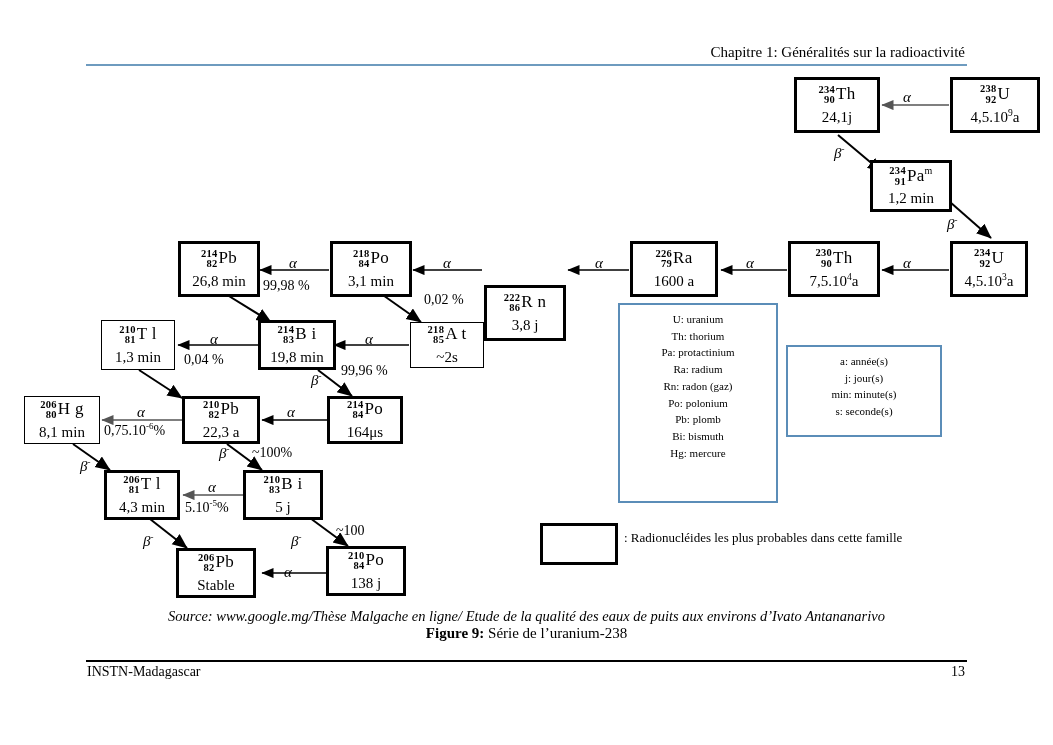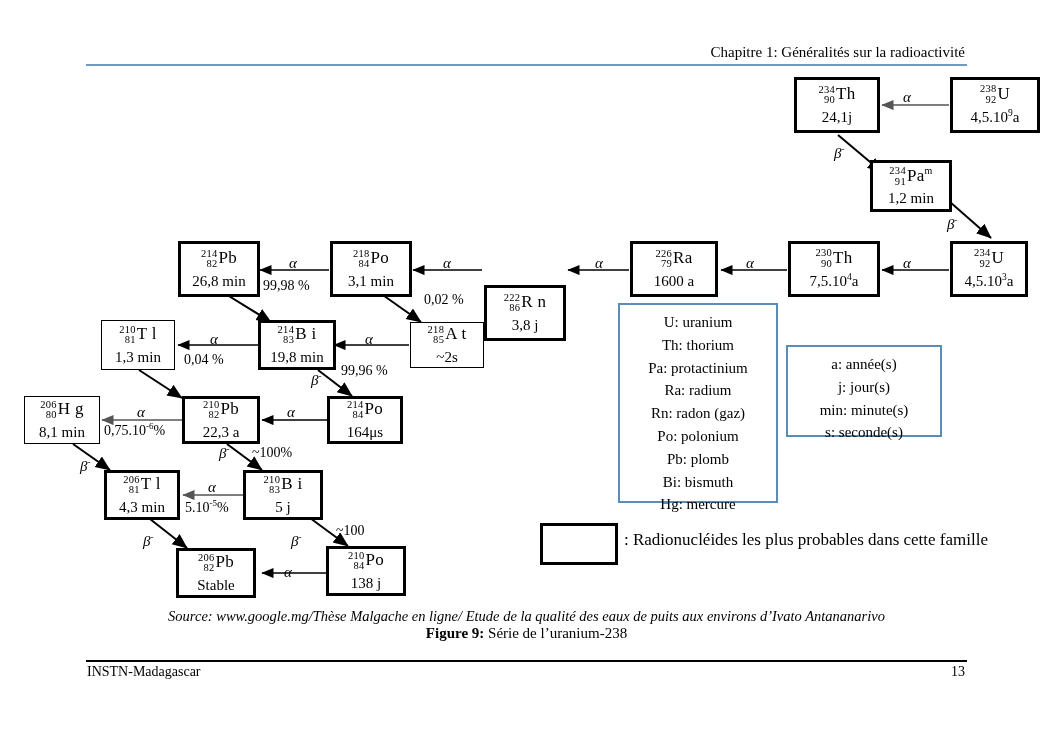--- a/index.html
+++ b/index.html
@@ -45,51 +45,51 @@
   .nuc.thick{border-width:3px;}
   .nuc .sym{font-size:17px;white-space:nowrap;letter-spacing:.3px;}
   .nuc .sym .zz{
     display:inline-block;
     font-size:10.5px;
     line-height:1;
     vertical-align:middle;
     text-align:right;
     margin-right:1px;
   }
-  .nuc .sym .zz b{display:block;font-weight:normal;}
+  .nuc .sym .zz b{display:block;font-weight:bold;}
   .nuc .sym .zz b.bot{margin-top:0px;}
   .nuc .sym .meta{font-size:10px;vertical-align:super;}
   .nuc .hl{font-size:15px;margin-top:3px;white-space:nowrap;}
   .nuc .hl sup{font-size:9.5px;}
 
   
   #arrows{position:absolute;left:0;top:0;width:1053px;height:745px;}
 
   
   .lab{
     position:absolute;font-size:14px;white-space:nowrap;
   }
   .lab.it{font-style:italic;font-size:15px;}
   .lab sup{font-size:9px;}
 
   
   .legend{
     position:absolute;box-sizing:border-box;
     border:2px solid #5b8db8;background:#fff;
-    text-align:center;font-size:15px;line-height:1.52;
+    text-align:center;font-size:11px;line-height:1.52;
     padding-top:6px;
   }
   .legend div{white-space:nowrap;}
 
   
   .samplebox{
     position:absolute;box-sizing:border-box;
     border:3px solid #000;background:#fff;
   }
-  .samplenote{position:absolute;font-size:17px;white-space:nowrap;}
+  .samplenote{position:absolute;font-size:13px;white-space:nowrap;}
 
   
   .source{
     position:absolute;left:0;top:608px;width:1053px;text-align:center;
     font-style:italic;font-size:14.5px;
   }
   .figcap{
     position:absolute;left:0;top:625px;width:1053px;text-align:center;
     font-size:15px;
   }

